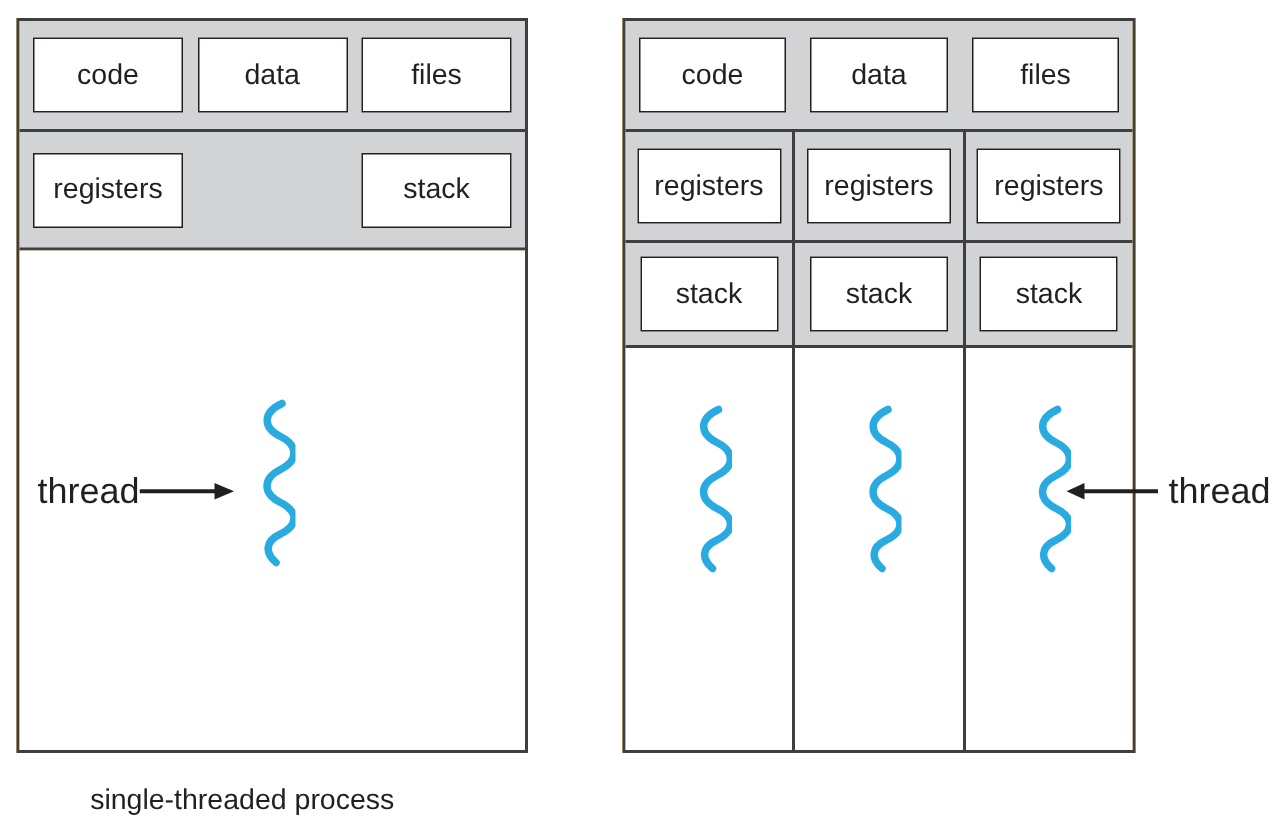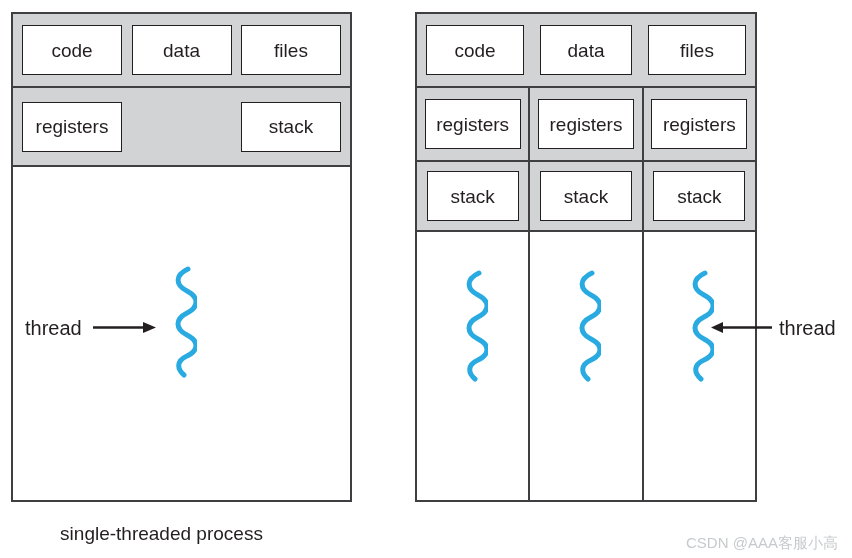--- a/index.html
+++ b/index.html
@@ -35,21 +35,21 @@
     display:flex;align-items:center;justify-content:center;flex:0 0 auto;
   }
   .regs-cell{height:74px;}
   .stack-cell{height:70px;}
   .cell .wbox{width:96px;}
   .stack-cell .wbox{width:92px;}
   .col-body{flex:1 1 auto;background:#ffffff;display:flex;flex-direction:column;align-items:center;padding-top:38px;}
   .panel-body{flex:1 1 auto;background:#ffffff;display:flex;justify-content:center;align-items:flex-start;padding-top:99px;}
   .squiggle{display:block;}
   .squiggle path{stroke:var(--thread-blue,#29abe2);stroke-width:5;fill:none;stroke-linecap:round;}
-  .thread-label{position:absolute;font-size:20px;line-height:22px;white-space:nowrap;}
+  .thread-label{position:absolute;font-size:24px;line-height:22px;white-space:nowrap;}
   .arrow{position:absolute;}
   .arrow line{stroke:var(--text-dark,#231f20);stroke-width:2.6;}
   .arrow polygon{fill:var(--text-dark,#231f20);}
   .caption{position:absolute;top:522px;font-size:19px;line-height:24px;text-align:center;white-space:nowrap;}
   .caption.left{left:-9px;width:341px;}
   .caption.right{left:415px;width:342px;}
   .watermark{position:absolute;left:686px;top:534px;font-size:15px;line-height:17px;color:var(--watermark-gray,#c7cacc);white-space:nowrap;}
 </style>
 </head>
 <body>
@@ -161,15 +161,14 @@
   </svg>
 
   <svg class="arrow" style="left:711px;top:321px;" width="62" height="13" viewBox="0 0 62 13">
     <polygon points="12,1 0,6.5 12,12"></polygon>
     <line x1="11" y1="6.5" x2="61" y2="6.5"></line>
   </svg>
   <div class="thread-label" style="left:779px;top:317px;">thread</div>
 
   <div class="caption left">single-threaded process</div>
 
-  <div class="watermark">CSDN @AAA客服小高</div>
 
 </div>
 
 </body></html>

